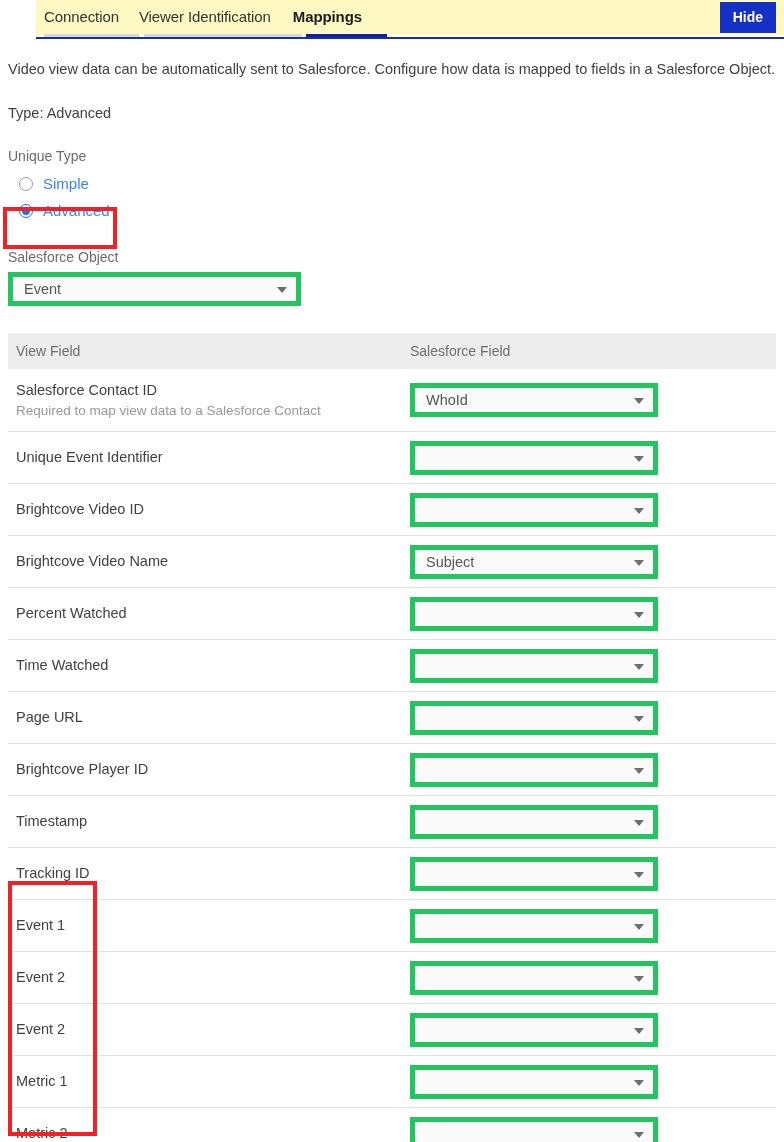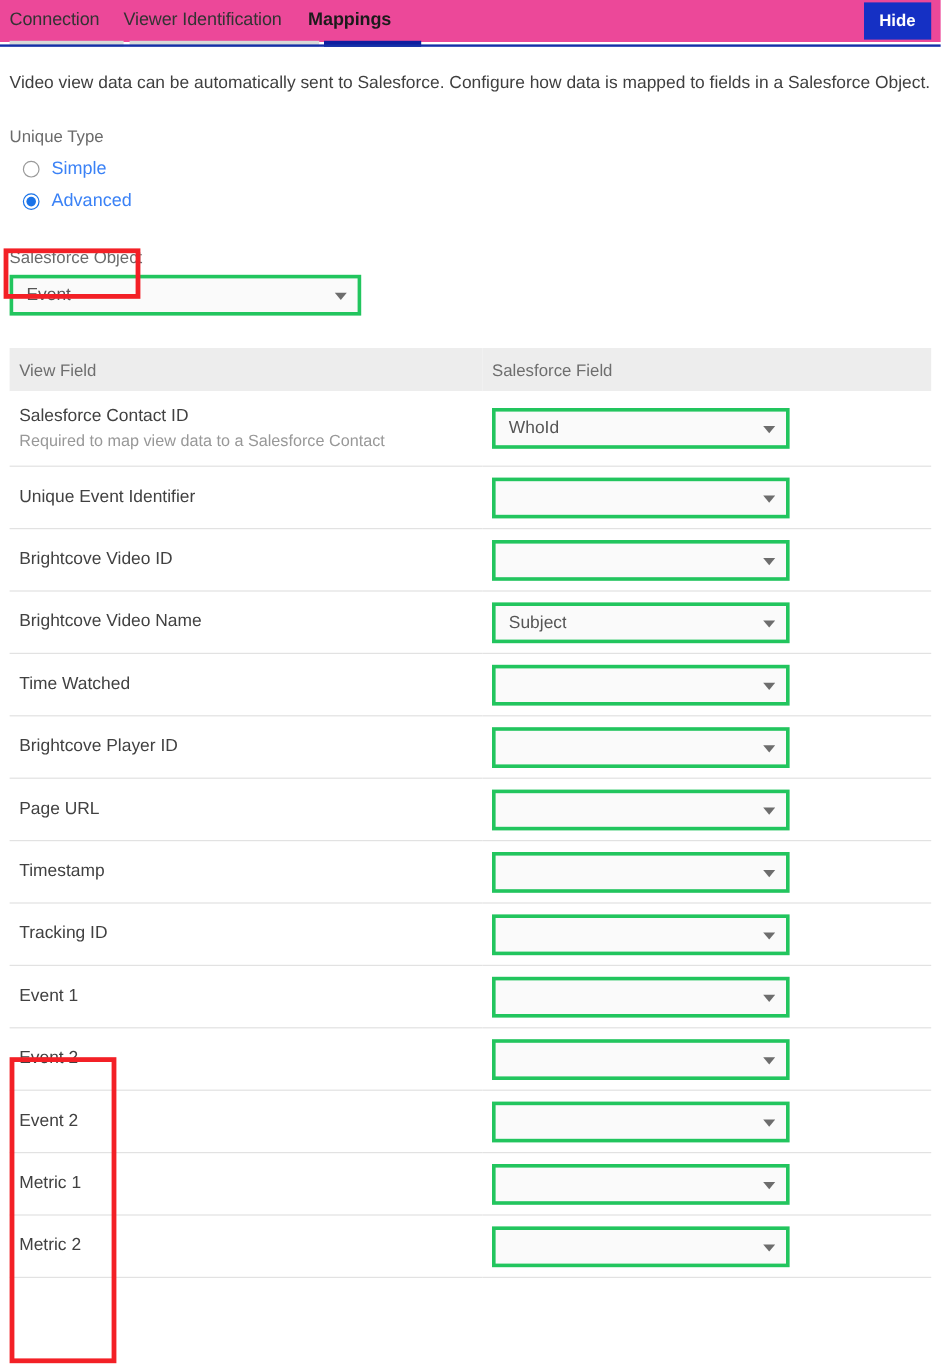--- a/index.html
+++ b/index.html
@@ -13,21 +13,22 @@
     font-family: "Liberation Sans", sans-serif;
     color: #3d3d3d;
     overflow: hidden;
     position: relative;
   }
 
   
   .tabbar {
     position: relative;
     height: 35px;
-    background: #ec4899;
+    background: #fef9c3;
+    margin-left: 36px;
   }
   .tabs {
     display: flex;
     align-items: flex-start;
     padding-left: 8px;
     height: 30px;
   }
   .tab {
     font-size: 15px;
     line-height: 18px;
@@ -138,21 +139,21 @@
     line-height: 18px;
     color: #3b82f6;
     margin-left: 10px;
   }
 
   
   .sf-object-wrap { margin-top: 6px; }
   .select-box {
     position: relative;
     box-sizing: border-box;
-    border: 3px solid #22c55e;
+    border: 5px solid #22c55e;
     background: #fafafa;
     height: 34px;
     display: flex;
     align-items: center;
     cursor: pointer;
   }
   .select-box .val {
     font-size: 14.5px;
     color: #555555;
     padding-left: 11px;
@@ -261,20 +262,21 @@
     <div class="seg blue" style="left:270px;width:81px;"></div>
   </div>
   <div class="tab-baseline"></div>
   <button class="hide-button">Hide</button>
 </div>
 
 <div class="content">
 
   <p class="intro">Video view data can be automatically sent to Salesforce. Configure how data is mapped to fields in a Salesforce Object.</p>
 
+  <p class="type-line">Type: Advanced</p>
 
   <div class="field-label">Unique Type</div>
 
   <div class="radio-group">
     <label class="radio-row">
       <span class="radio-mark"></span>
       <span class="radio-text">Simple</span>
     </label>
     <label class="radio-row">
       <span class="radio-mark checked"></span>
@@ -342,43 +344,54 @@
           </td>
           <td class="cell-sf">
             <div class="select-box">
               <span class="val">Subject</span>
               <span class="caret"></span>
             </div>
           </td>
         </tr>
         <tr>
           <td class="cell-view">
+            <div class="view-name">Percent Watched</div>
+          </td>
+          <td class="cell-sf">
+            <div class="select-box">
+              <span class="val"></span>
+              <span class="caret"></span>
+            </div>
+          </td>
+        </tr>
+        <tr>
+          <td class="cell-view">
             <div class="view-name">Time Watched</div>
           </td>
           <td class="cell-sf">
             <div class="select-box">
               <span class="val"></span>
               <span class="caret"></span>
             </div>
           </td>
         </tr>
         <tr>
           <td class="cell-view">
+            <div class="view-name">Page URL</div>
+          </td>
+          <td class="cell-sf">
+            <div class="select-box">
+              <span class="val"></span>
+              <span class="caret"></span>
+            </div>
+          </td>
+        </tr>
+        <tr>
+          <td class="cell-view">
             <div class="view-name">Brightcove Player ID</div>
-          </td>
-          <td class="cell-sf">
-            <div class="select-box">
-              <span class="val"></span>
-              <span class="caret"></span>
-            </div>
-          </td>
-        </tr>
-        <tr>
-          <td class="cell-view">
-            <div class="view-name">Page URL</div>
           </td>
           <td class="cell-sf">
             <div class="select-box">
               <span class="val"></span>
               <span class="caret"></span>
             </div>
           </td>
         </tr>
         <tr>
           <td class="cell-view">

